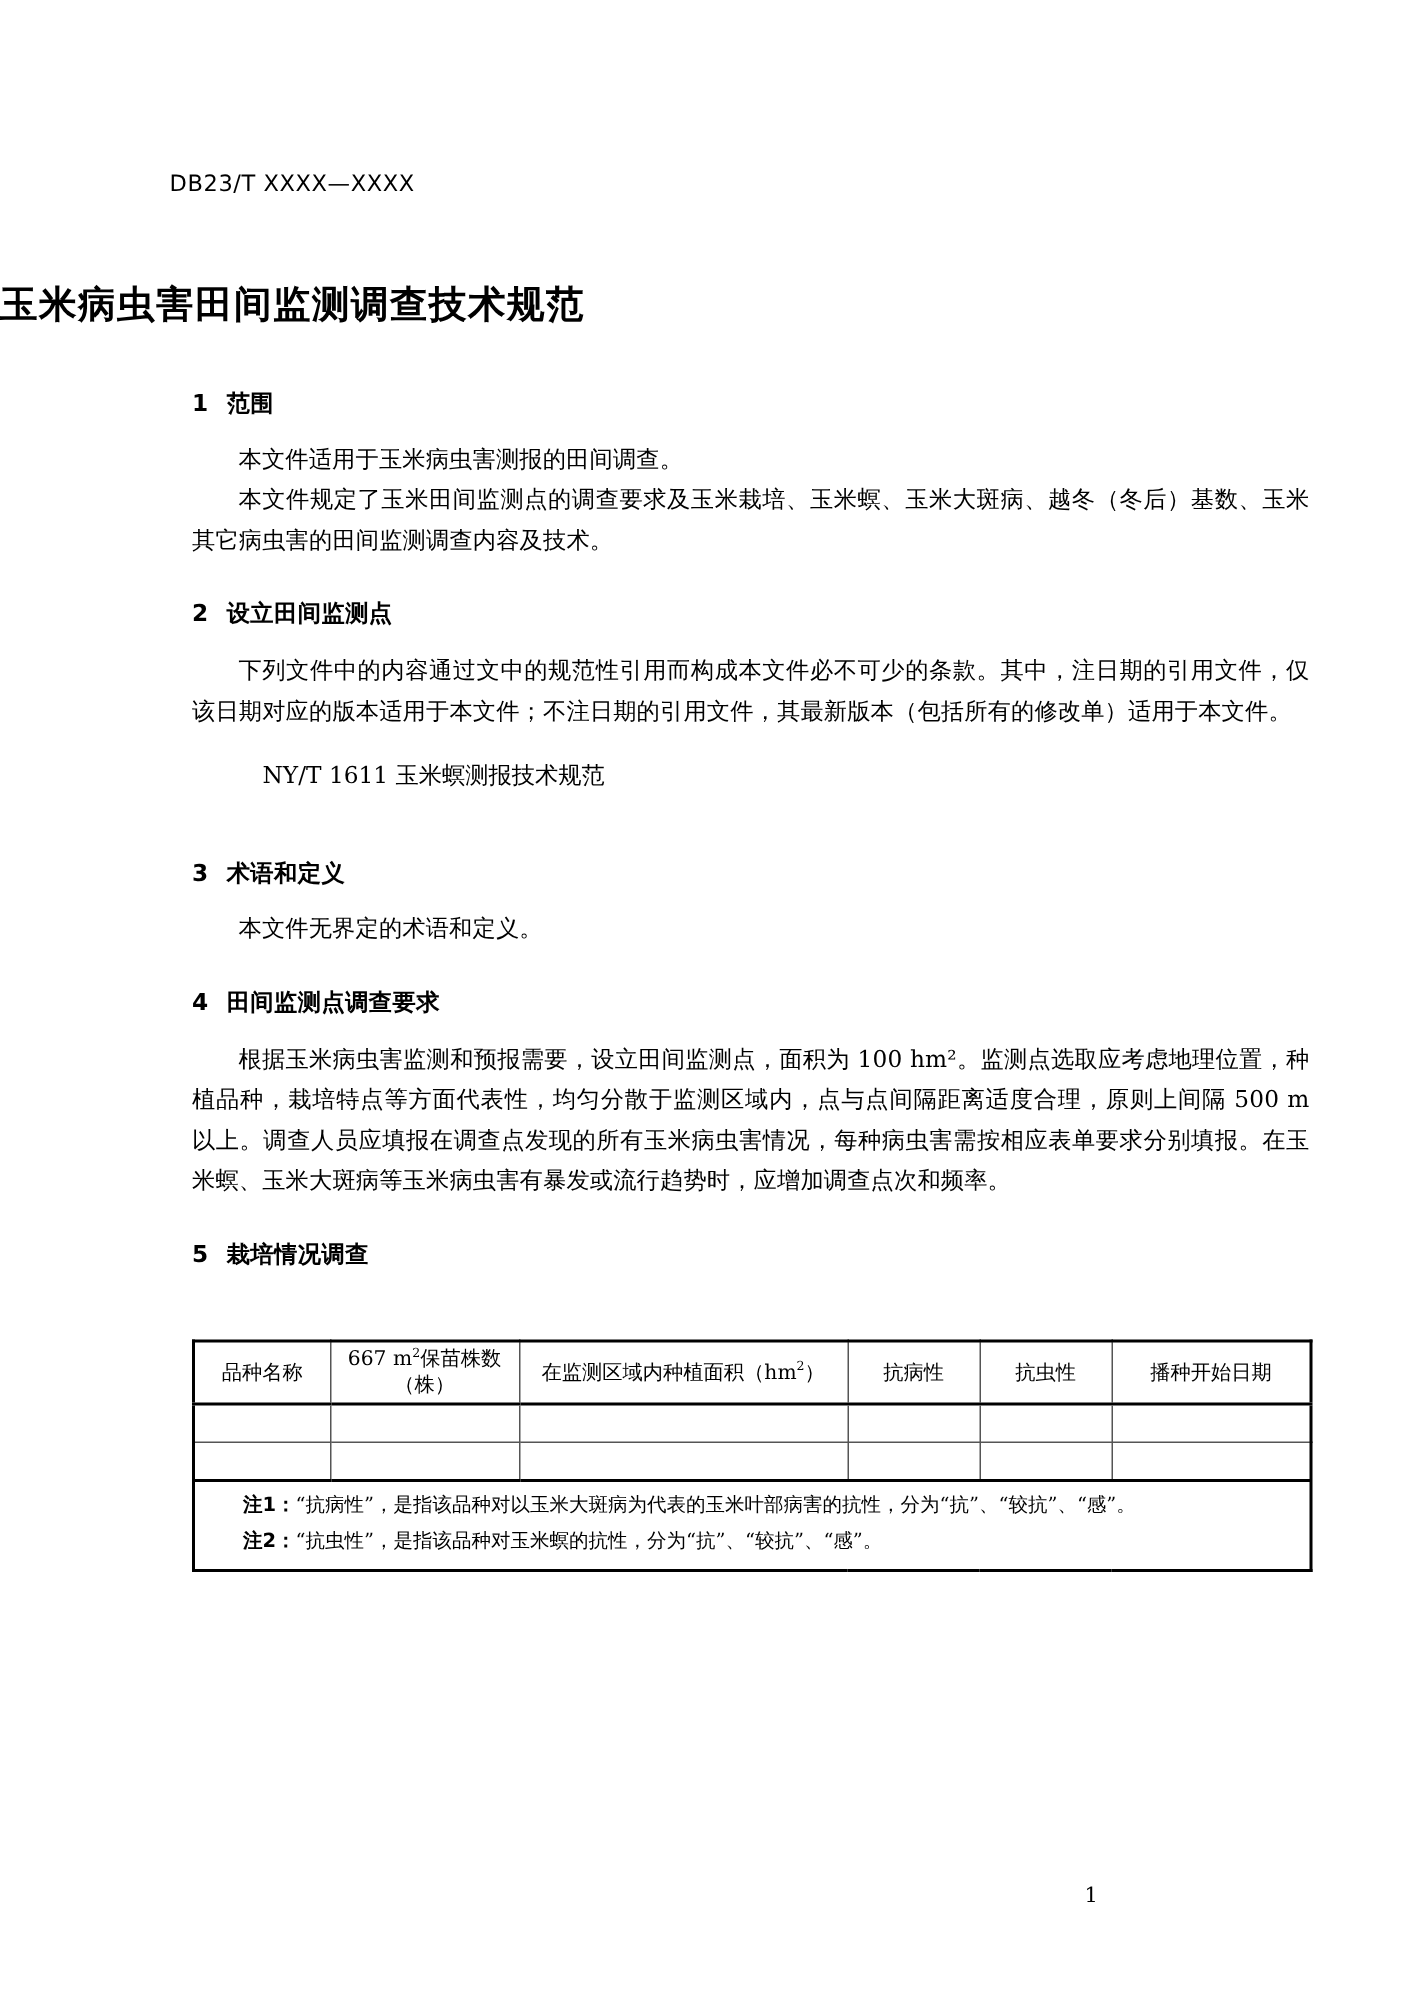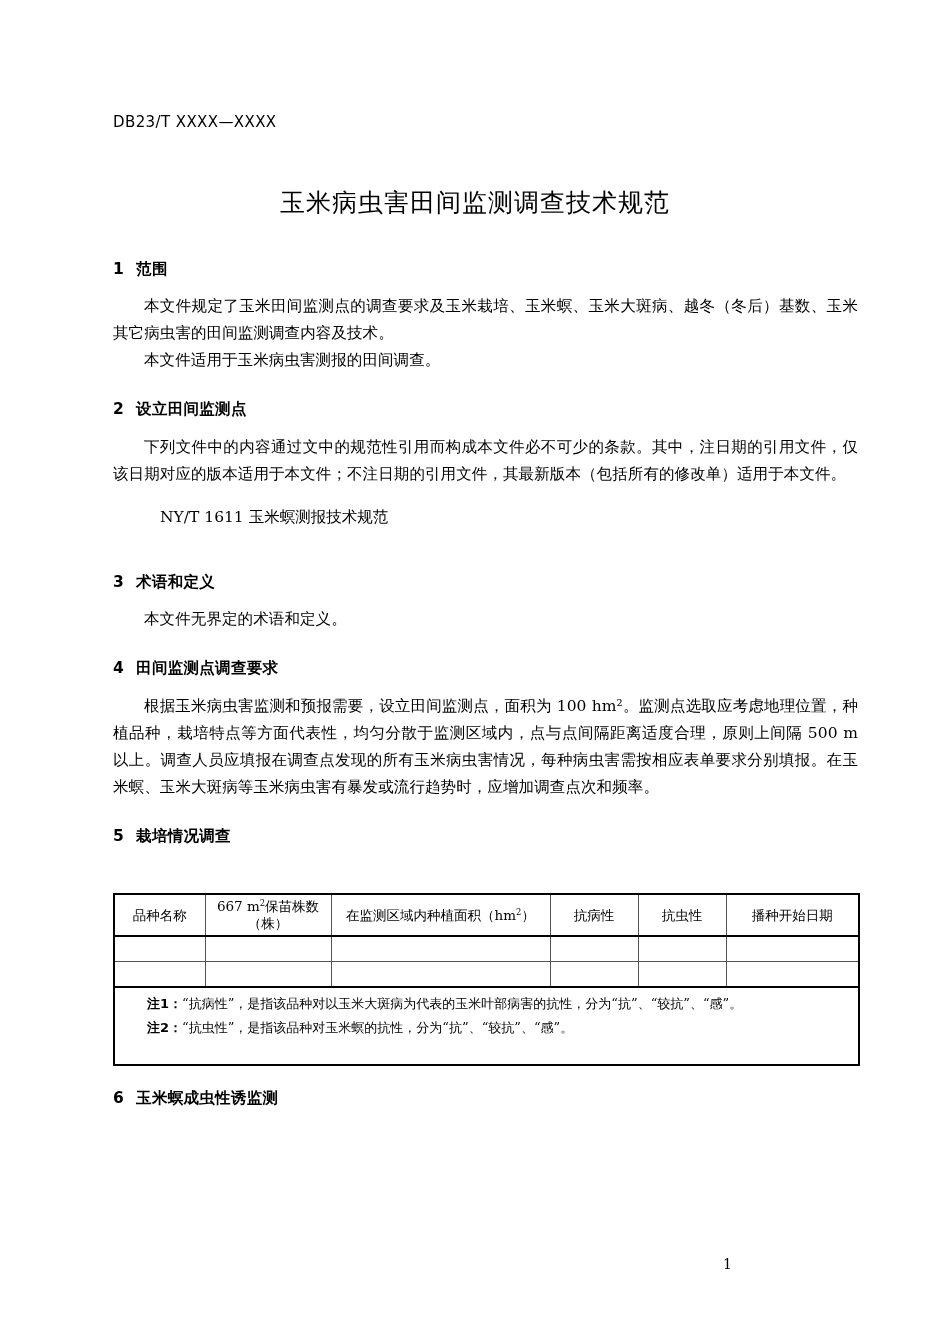--- a/index.html
+++ b/index.html
@@ -35,31 +35,31 @@
     letter-spacing: 0.4px;
     white-space: nowrap;
   }
 
   
   .doc-title {
     position: absolute;
     left: 0;
     top: 186px;
     width: 950px;
-    text-align: center;
-    font-family: "DejaVu Sans", "Liberation Sans", sans-serif;
-    font-weight: normal;
+    text-align: left;
+    font-family: "DejaVu Sans", "Liberation Sans", sans-serif;
+    font-weight: bold;
     font-size: 25px;
     letter-spacing: 1px;
   }
 
   
   .content {
     position: absolute;
-    left: 113px;
+    left: 128px;
     top: 258px;
     width: 745px;
   }
 
   h2.sec {
     font-family: "DejaVu Sans", "Liberation Sans", sans-serif;
     font-weight: bold;
     font-size: 15.5px;
     margin: 0;
     padding: 0;
@@ -127,21 +127,21 @@
   }
   table.survey tr.blank.last td {
     border-bottom: 2.2px solid #000;
   }
   table.survey td.note {
     text-align: left;
     border: none;
     border-top: 2.2px solid #000;
     font-size: 13px;
     line-height: 24px;
-    padding: 4px 6px 24px 6px;
+    padding: 4px 6px 6px 6px;
   }
   .note p {
     margin: 0;
     text-indent: 2em;
     text-align: justify;
     text-justify: inter-ideograph;
   }
   .note b {
     font-family: "DejaVu Sans", "Liberation Sans", sans-serif;
     font-weight: bold;
@@ -172,22 +172,22 @@
   <div class="doc-header">DB23/T XXXX—XXXX</div>
 
   <div class="doc-title">玉米病虫害田间监测调查技术规范</div>
 
   <div class="content">
 
     <h2 class="sec">
       <span class="num">1</span><span>范围</span>
     </h2>
     <div class="sp-after"></div>
+    <p class="body">本文件适用于玉米病虫害测报的田间调查。</p>
     <p class="body">本文件规定了玉米田间监测点的调查要求及玉米栽培、玉米螟、玉米大斑病、越冬（冬后）基数、玉米其它病虫害的田间监测调查内容及技术。</p>
-    <p class="body">本文件适用于玉米病虫害测报的田间调查。</p>
     <div class="sp-sec"></div>
 
     <h2 class="sec">
       <span class="num">2</span><span>设立田间监测点</span>
     </h2>
     <div class="sp-after"></div>
     <p class="body">下列文件中的内容通过文中的规范性引用而构成本文件必不可少的条款。其中，注日期的引用文件，仅该日期对应的版本适用于本文件；不注日期的引用文件，其最新版本（包括所有的修改单）适用于本文件。</p>
     <p class="ref">NY/T 1611  玉米螟测报技术规范</p>
     <div class="sp-sec"></div>
 
@@ -258,21 +258,18 @@
           <td class="note" colspan="6">
             <p><b>注1：</b><span>“抗病性”，是指该品种对以玉米大斑病为代表的玉米叶部病害的抗性，分为“抗”、“较抗”、“感”。</span></p>
             <p><b>注2：</b><span>“抗虫性”，是指该品种对玉米螟的抗性，分为“抗”、“较抗”、“感”。</span></p>
           </td>
         </tr>
       </tbody>
     </table>
 
     <div style="height:21px"></div>
 
-    <h2 class="sec">
-      <span class="num">6</span><span>玉米螟成虫性诱监测</span>
-    </h2>
 
   </div>
 
   <div class="page-number">1</div>
 
 </div>
 
 </body></html>

